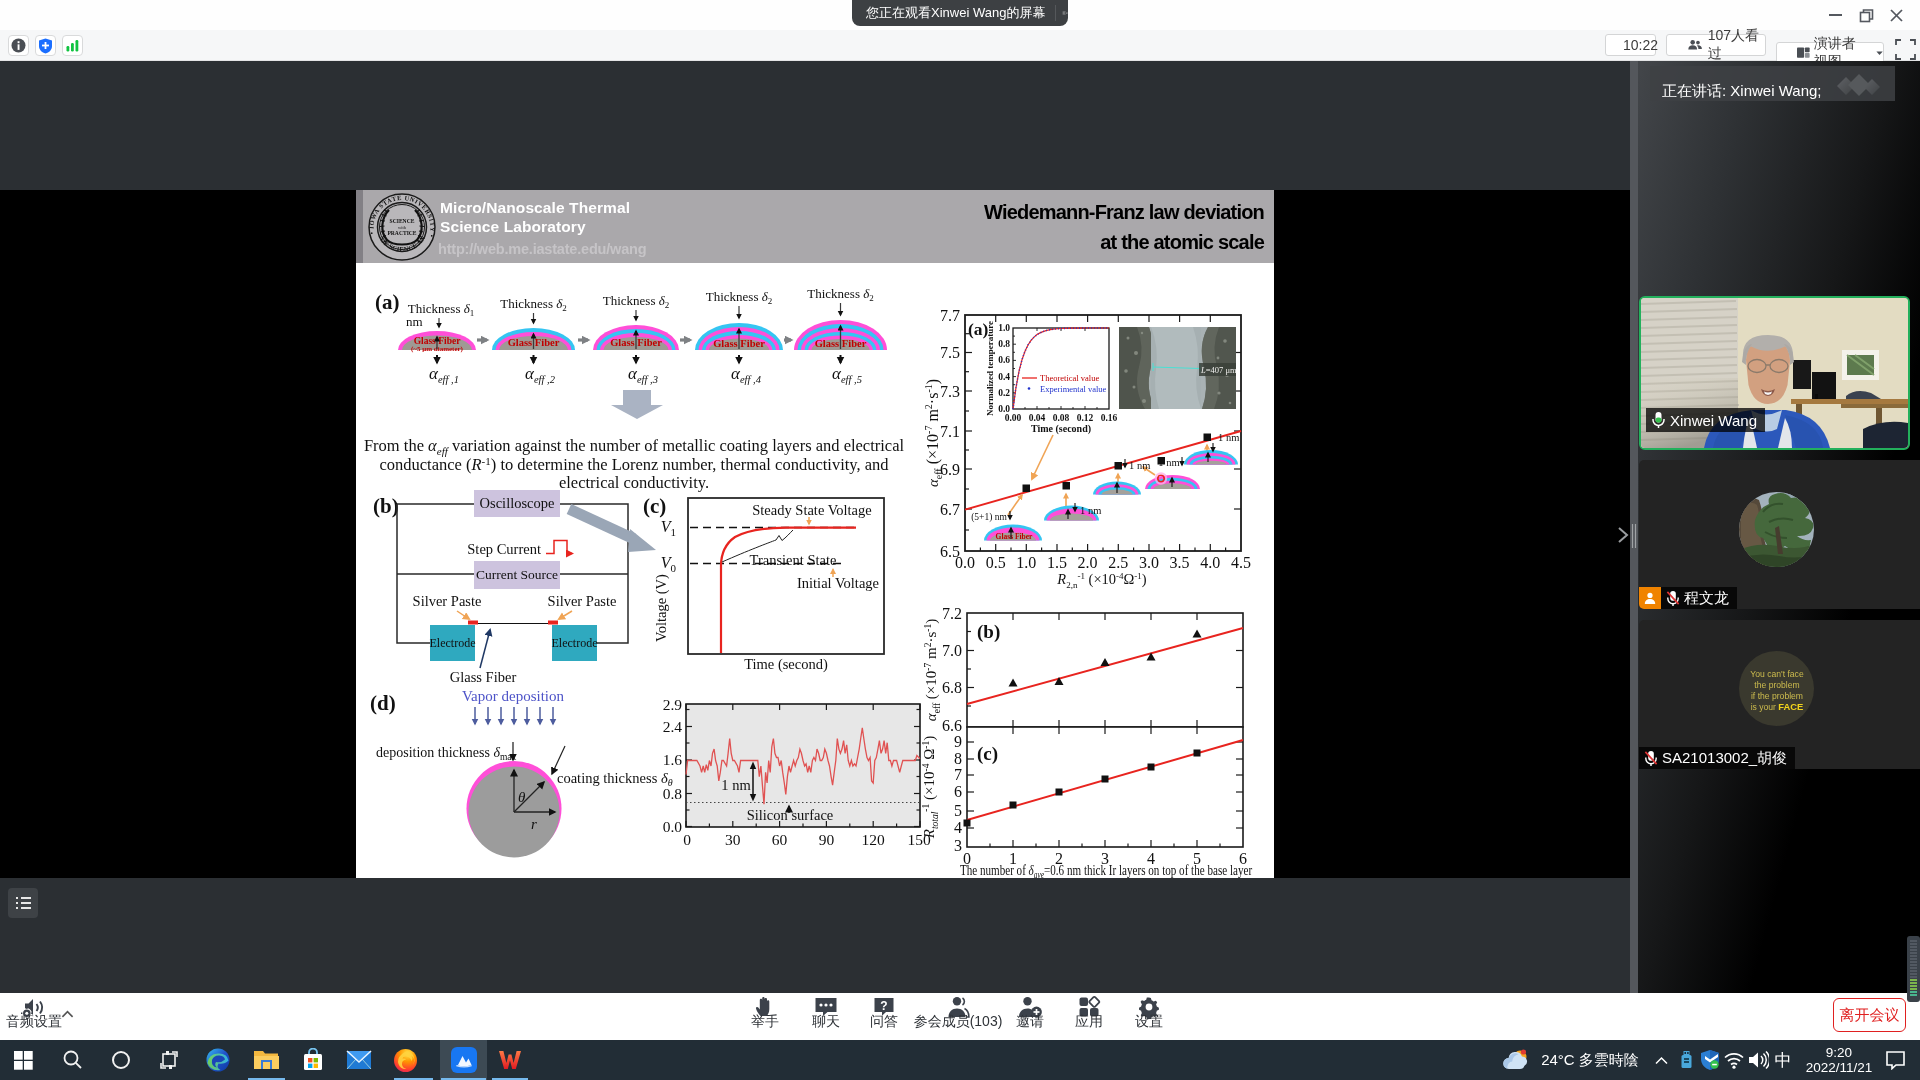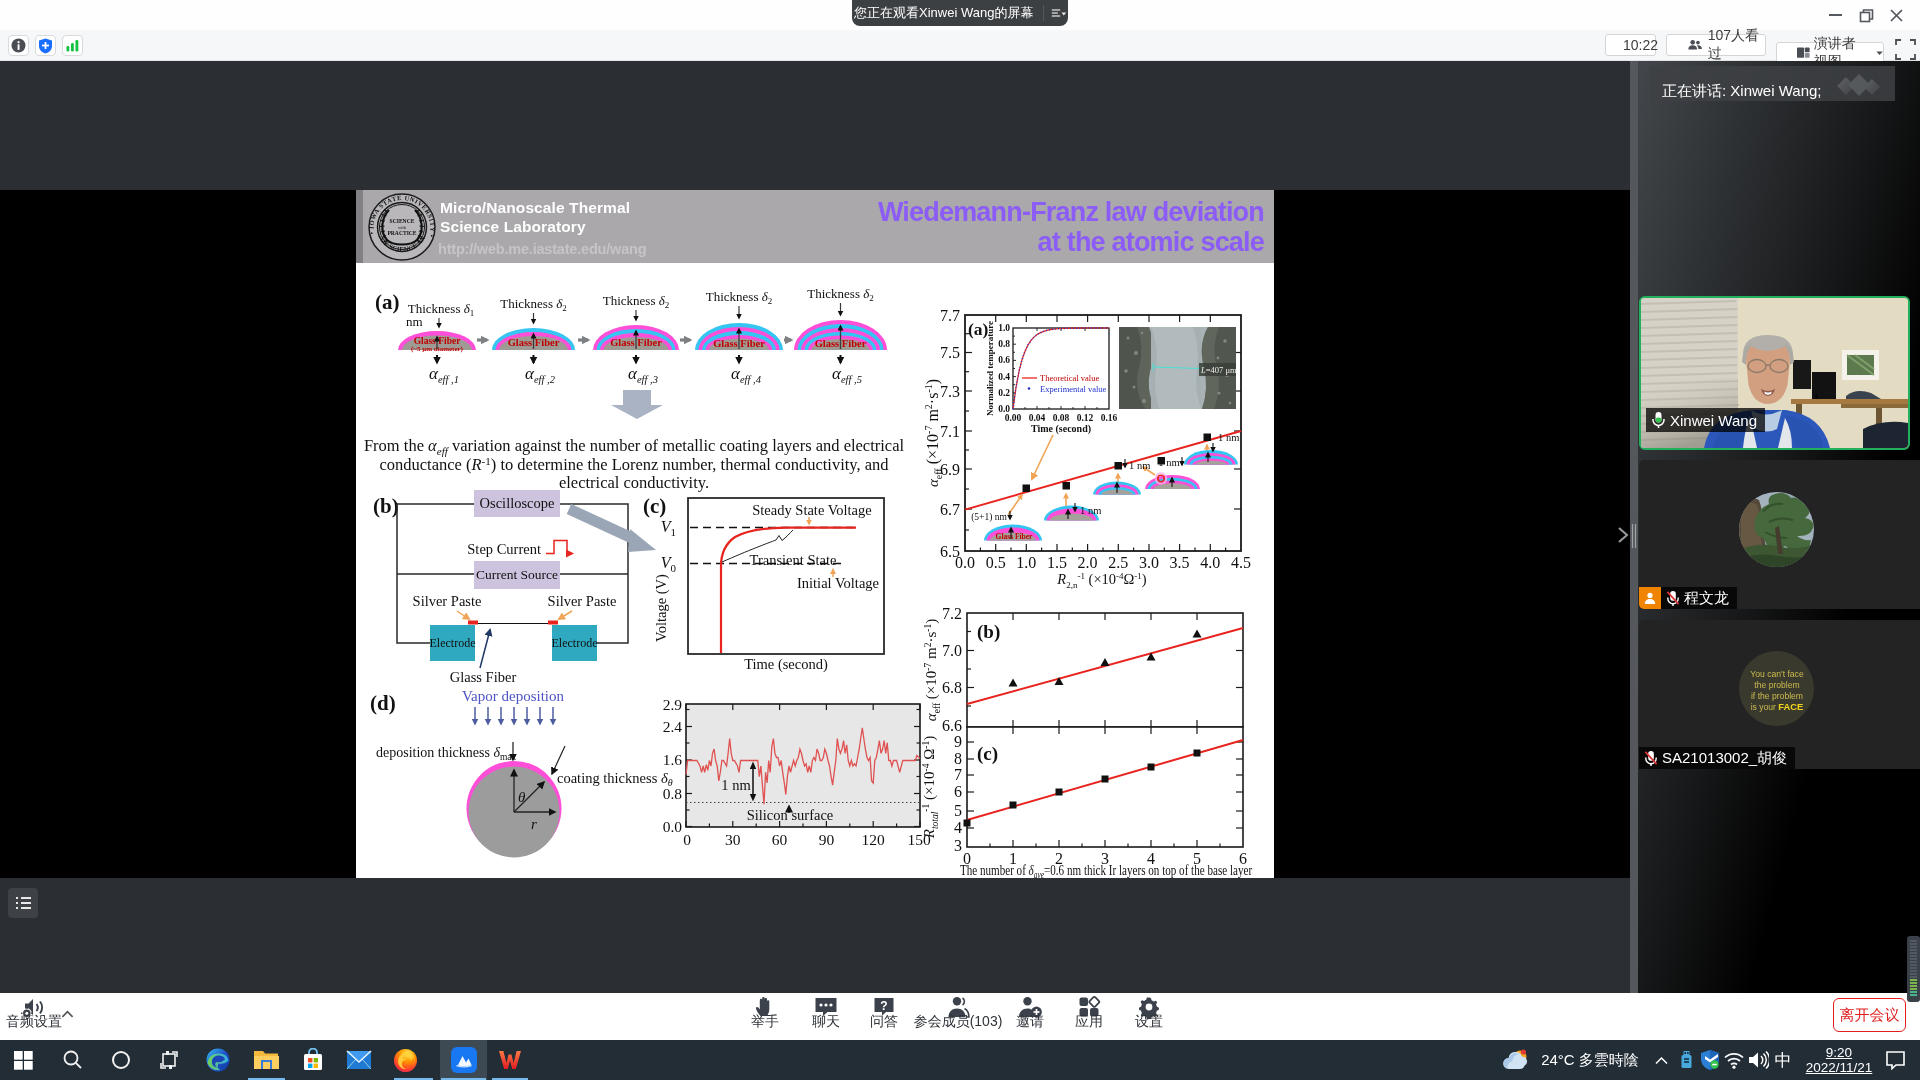--- a/index.html
+++ b/index.html
@@ -3,21 +3,21 @@
 <meta charset="utf-8">
 <style>
   * { margin:0; padding:0; box-sizing:border-box; }
   html,body { width:1920px; height:1080px; overflow:hidden; background:#000; }
   body { font-family:"Liberation Sans", sans-serif; position:relative; }
   .abs { position:absolute; }
 
   
   #titlebar { position:absolute; left:0; top:0; width:1920px; height:30px; background:#fefefe; }
   #tooltip { position:absolute; left:852px; top:0; width:216px; height:26px; background:#3d4043; border-radius:0 0 8px 8px; color:#fff; font-size:13px; display:flex; align-items:center; white-space:nowrap; }
-  #tooltip .tt-text { padding-left:2px; letter-spacing:0px; }
+  #tooltip .tt-text { padding-left:14px; letter-spacing:0px; }
   #tooltip .tt-sep { width:1px; height:16px; background:#55585b; margin-left:10px; }
   #winbtns { position:absolute; right:0; top:0; width:110px; height:30px; }
 
   
   #toolbar2 { position:absolute; left:0; top:30px; width:1920px; height:31px; background:#f6f7f8; border-bottom:1px solid #e3e4e5; }
   .tb-btn { position:absolute; top:5px; width:21px; height:21px; background:#fff; border:1px solid #d9dadb; border-radius:4px; display:flex; align-items:center; justify-content:center; }
   .tb-box { position:absolute; top:4px; height:22px; background:#fff; border:1px solid #d4d5d6; border-radius:3px; color:#3c3c3c; font-size:14px; display:flex; align-items:center; justify-content:center;padding-left:20px; }
 
   
   #main { position:absolute; left:0; top:61px; width:1920px; height:932px; background:#2b2f33; }
@@ -169,21 +169,21 @@
       <g stroke="#111" stroke-width="1.1">
         <path d="M21 20 l-4 -2 M19.5 24 l-4.5 -1.5 M18 29 l-4.5 -0.5 M17.5 34 l-4.5 0.5 M18 39 l-4.5 1 M19 43.5 l-4 2 M21 47.5 l-3.5 2.5"></path>
         <path d="M49 20 l4 -2 M50.5 24 l4.5 -1.5 M52 29 l4.5 -0.5 M52.5 34 l4.5 0.5 M52 39 l4.5 1 M51 43.5 l4 2 M49 47.5 l3.5 2.5"></path>
       </g>
       <text x="35" y="31" font-size="5.6" font-weight="bold" text-anchor="middle" fill="#111" font-family="Liberation Serif, serif">SCIENCE</text>
       <text x="35" y="37" font-size="4.4" text-anchor="middle" fill="#111" font-family="Liberation Serif, serif">with</text>
       <text x="35" y="43" font-size="5.6" font-weight="bold" text-anchor="middle" fill="#111" font-family="Liberation Serif, serif">PRACTICE</text>
     </svg>
     <div class="abs" style="left:84px;top:9px;width:330px;color:#fff;font-size:15.5px;font-weight:bold;line-height:18.5px;letter-spacing:0.1px">Micro/Nanoscale Thermal<br>Science Laboratory</div>
     <div class="abs" style="left:82px;top:51px;width:330px;color:#c6c4c7;font-size:14.5px;font-weight:bold;letter-spacing:-0.2px">http://web.me.iastate.edu/wang</div>
-    <div class="abs" style="left:420px;top:7px;width:488px;color:#8b5cf6;font-size:27px;font-weight:bold;line-height:30px;text-align:right;white-space:nowrap;letter-spacing:-0.8px;">Wiedemann-Franz law deviation<br>at the atomic scale</div>
+    <div class="abs" style="left:420px;top:7px;width:488px;color:#000000;font-size:20px;font-weight:bold;line-height:30px;text-align:right;white-space:nowrap;letter-spacing:-0.8px;">Wiedemann-Franz law deviation<br>at the atomic scale</div>
     <svg class="abs" style="left:0;top:73px" width="918" height="615" viewBox="0 0 918 615" font-family="Liberation Serif, serif" fill="#111">
       <defs>
         <marker id="mB" markerUnits="userSpaceOnUse" markerWidth="9" markerHeight="9" refX="6.5" refY="4" orient="auto">
             <path d="M0,0 L8,4 L0,8 z" fill="#111"></path>
           </marker>
         <marker id="mG" markerUnits="userSpaceOnUse" markerWidth="10" markerHeight="10" refX="6.5" refY="4.5" orient="auto">
             <path d="M0,0 L9,4.5 L0,9 z" fill="#7e8184"></path>
           </marker>
         <marker id="mO" markerUnits="userSpaceOnUse" markerWidth="9" markerHeight="9" refX="6" refY="4" orient="auto">
             <path d="M0,0 L8,4 L0,8 z" fill="#f0a455"></path>
@@ -1151,21 +1151,21 @@
     <svg width="22" height="20" viewBox="0 0 22 20">
         <path d="M2 7 h4 l5-4.5 v15 L6 13 H2 z" fill="#fff"></path>
         <g fill="none" stroke="#fff" stroke-width="1.5">
           <path d="M14 6 a5.5 5.5 0 0 1 0 8"></path>
           <path d="M16.5 3.5 a9 9 0 0 1 0 13"></path>
           <path d="M19 1.5 a12 12 0 0 1 0 17"></path>
         </g>
       </svg>
   </div>
   <div class="tk" style="left:1770px;width:26px;color:#fff;font-size:17px;">中</div>
-  <div class="tk" style="left:1798px;width:82px;color:#fff;font-size:13.5px;text-decoration:underline;">
+  <div class="tk" style="left:1798px;width:82px;color:#fff;font-size:13.5px;">
     <div style="text-align:center;line-height:15px;">9:20<br>2022/11/21</div>
   </div>
   <div class="tk" style="left:1880px;width:30px;">
     <svg width="21" height="20" viewBox="0 0 21 20">
         <path d="M2 2 h17 v13 h-8 l-4 3.6 V15 H2 z" fill="none" stroke="#fff" stroke-width="1.6"></path>
       </svg>
   </div>
 </div>
 
 <div id="volmeter">

